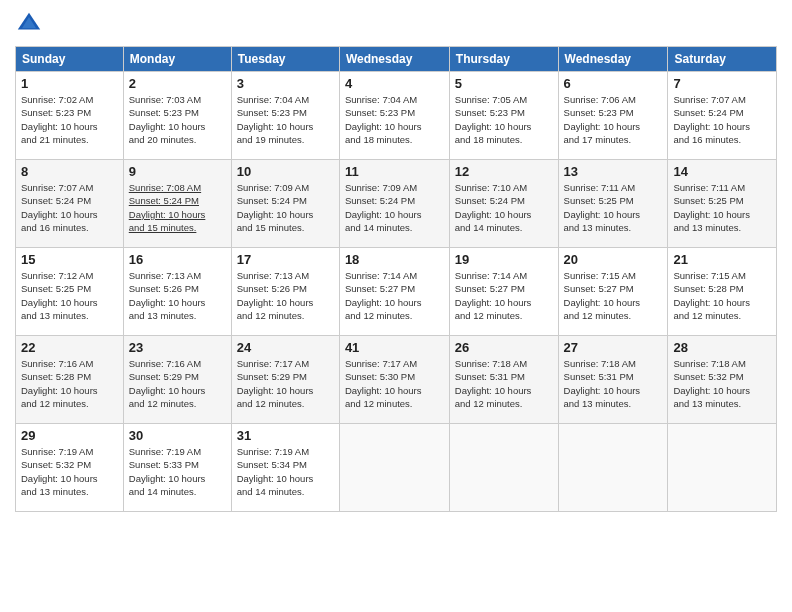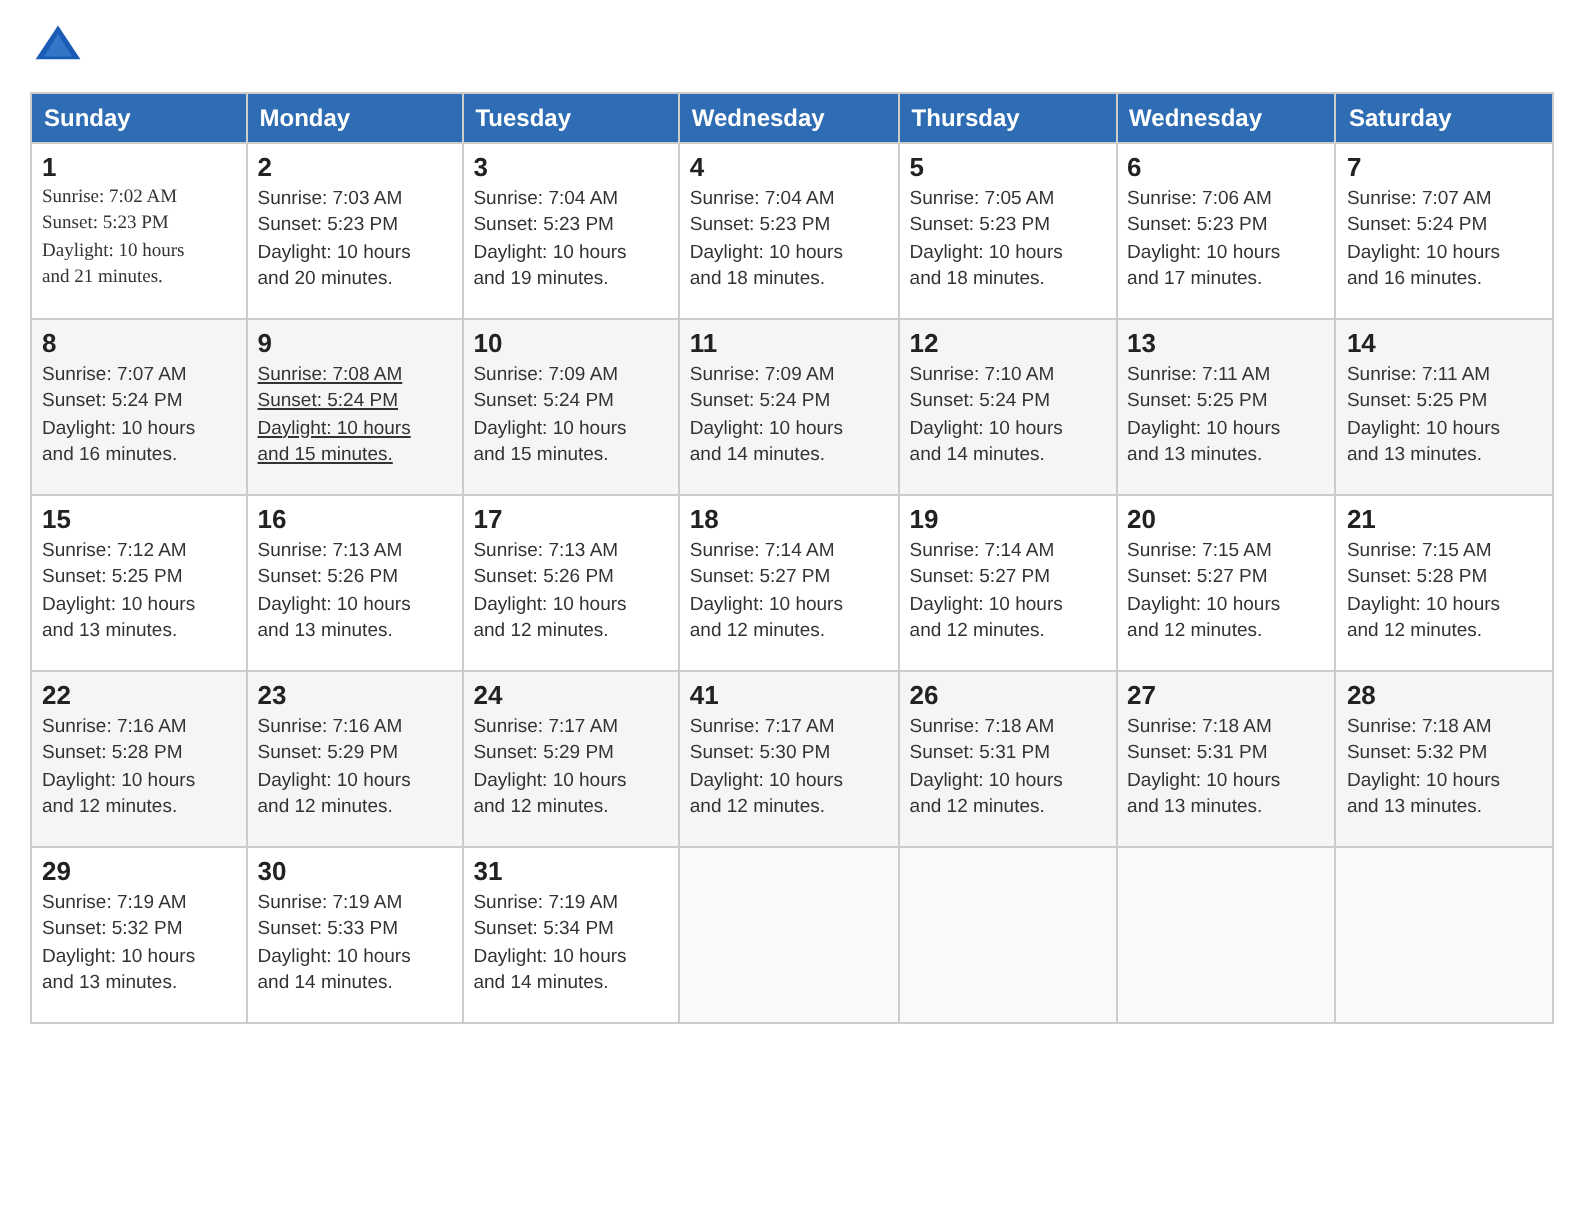--- a/index.html
+++ b/index.html
@@ -121,21 +121,21 @@
           <th>Wednesday</th>
           <th>Thursday</th>
           <th>Wednesday</th>
           <th>Saturday</th>
         </tr>
     </thead>
     <tbody id="calendar-body">
     <tr>
           <td>
             <span class="day-number">1</span>
-            <div class="day-info" style="white-space: pre-line; font-family: Liberation Serif, serif;">Sunrise: 7:02 AM
+            <div class="day-info" style="white-space: pre-line;">Sunrise: 7:02 AM
 Sunset: 5:23 PM
 Daylight: 10 hours
 and 21 minutes.</div>
           </td>
           <td>
             <span class="day-number">2</span>
             <div class="day-info" style="white-space: pre-line;">Sunrise: 7:03 AM
 Sunset: 5:23 PM
 Daylight: 10 hours
 and 20 minutes.</div>

